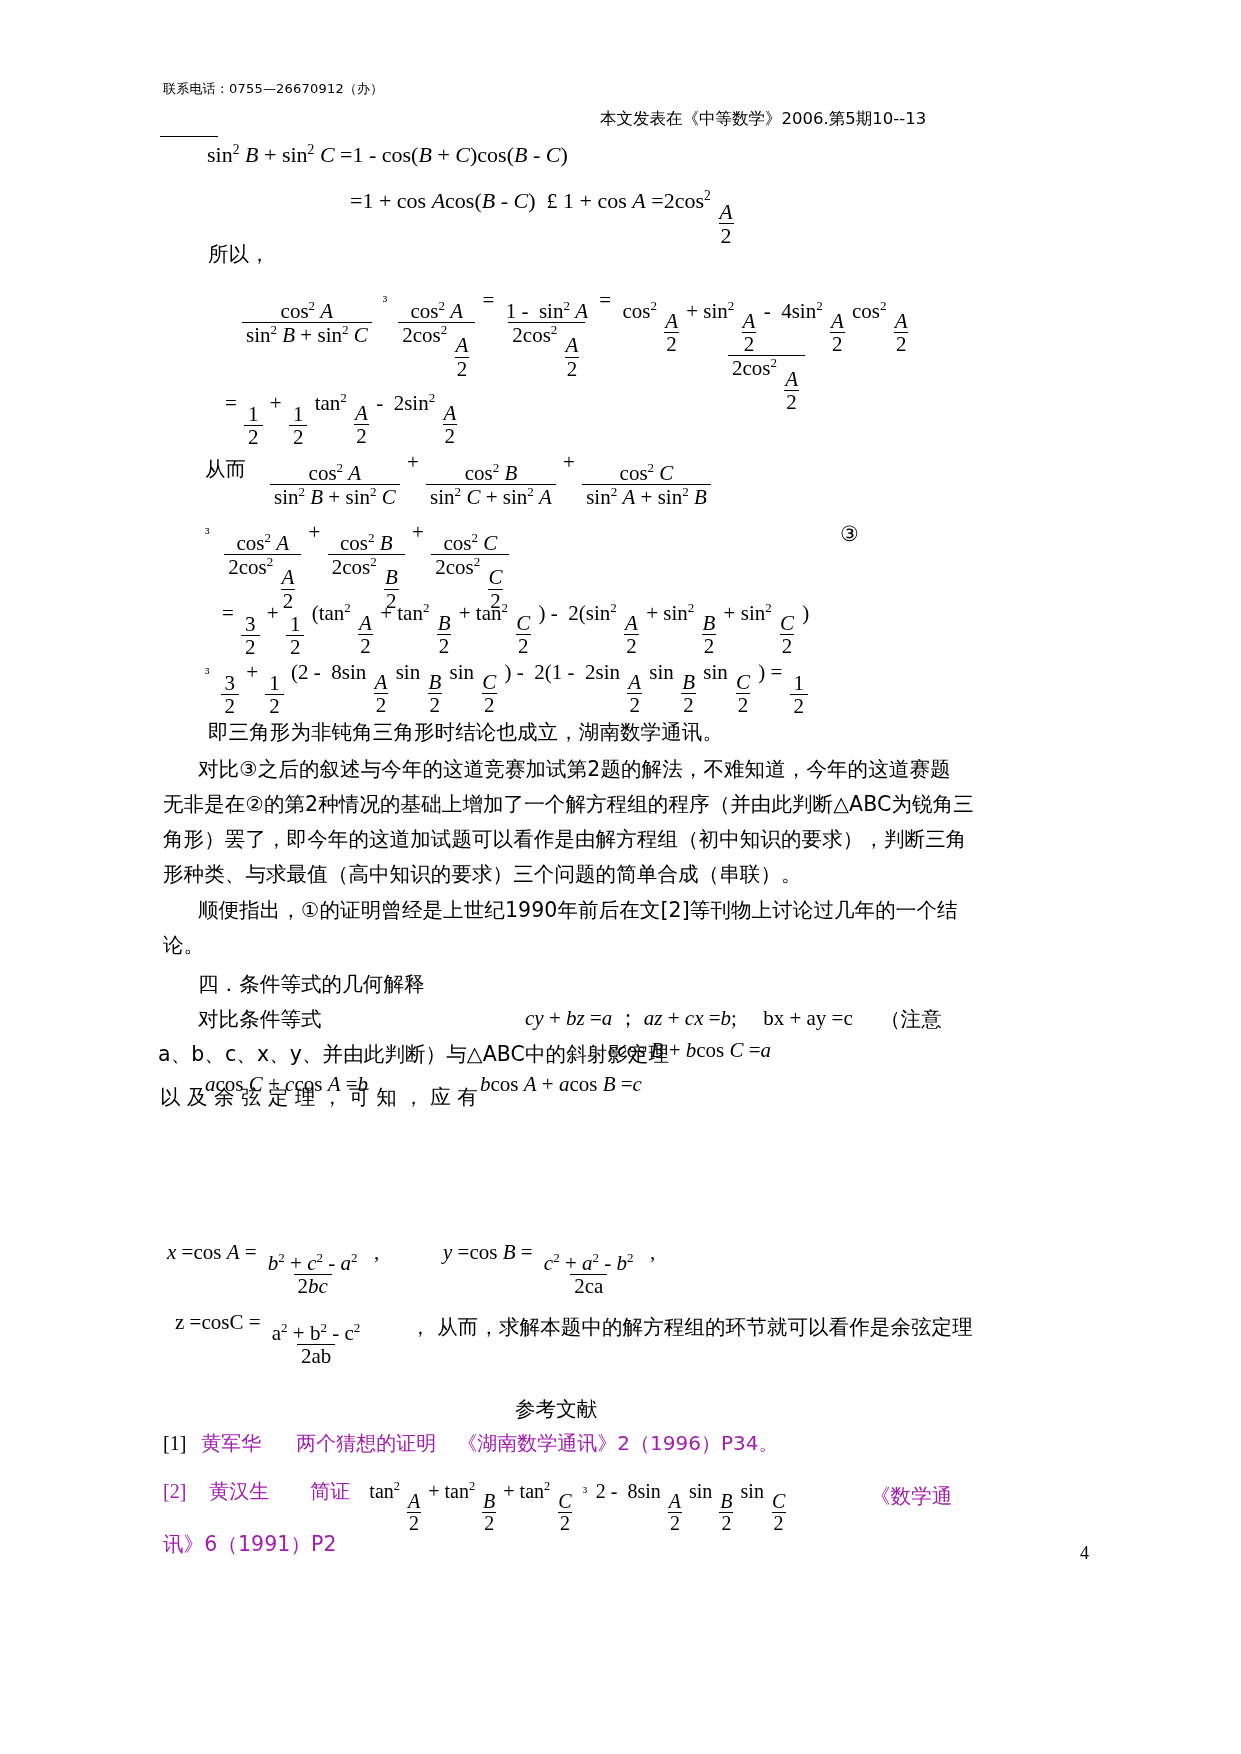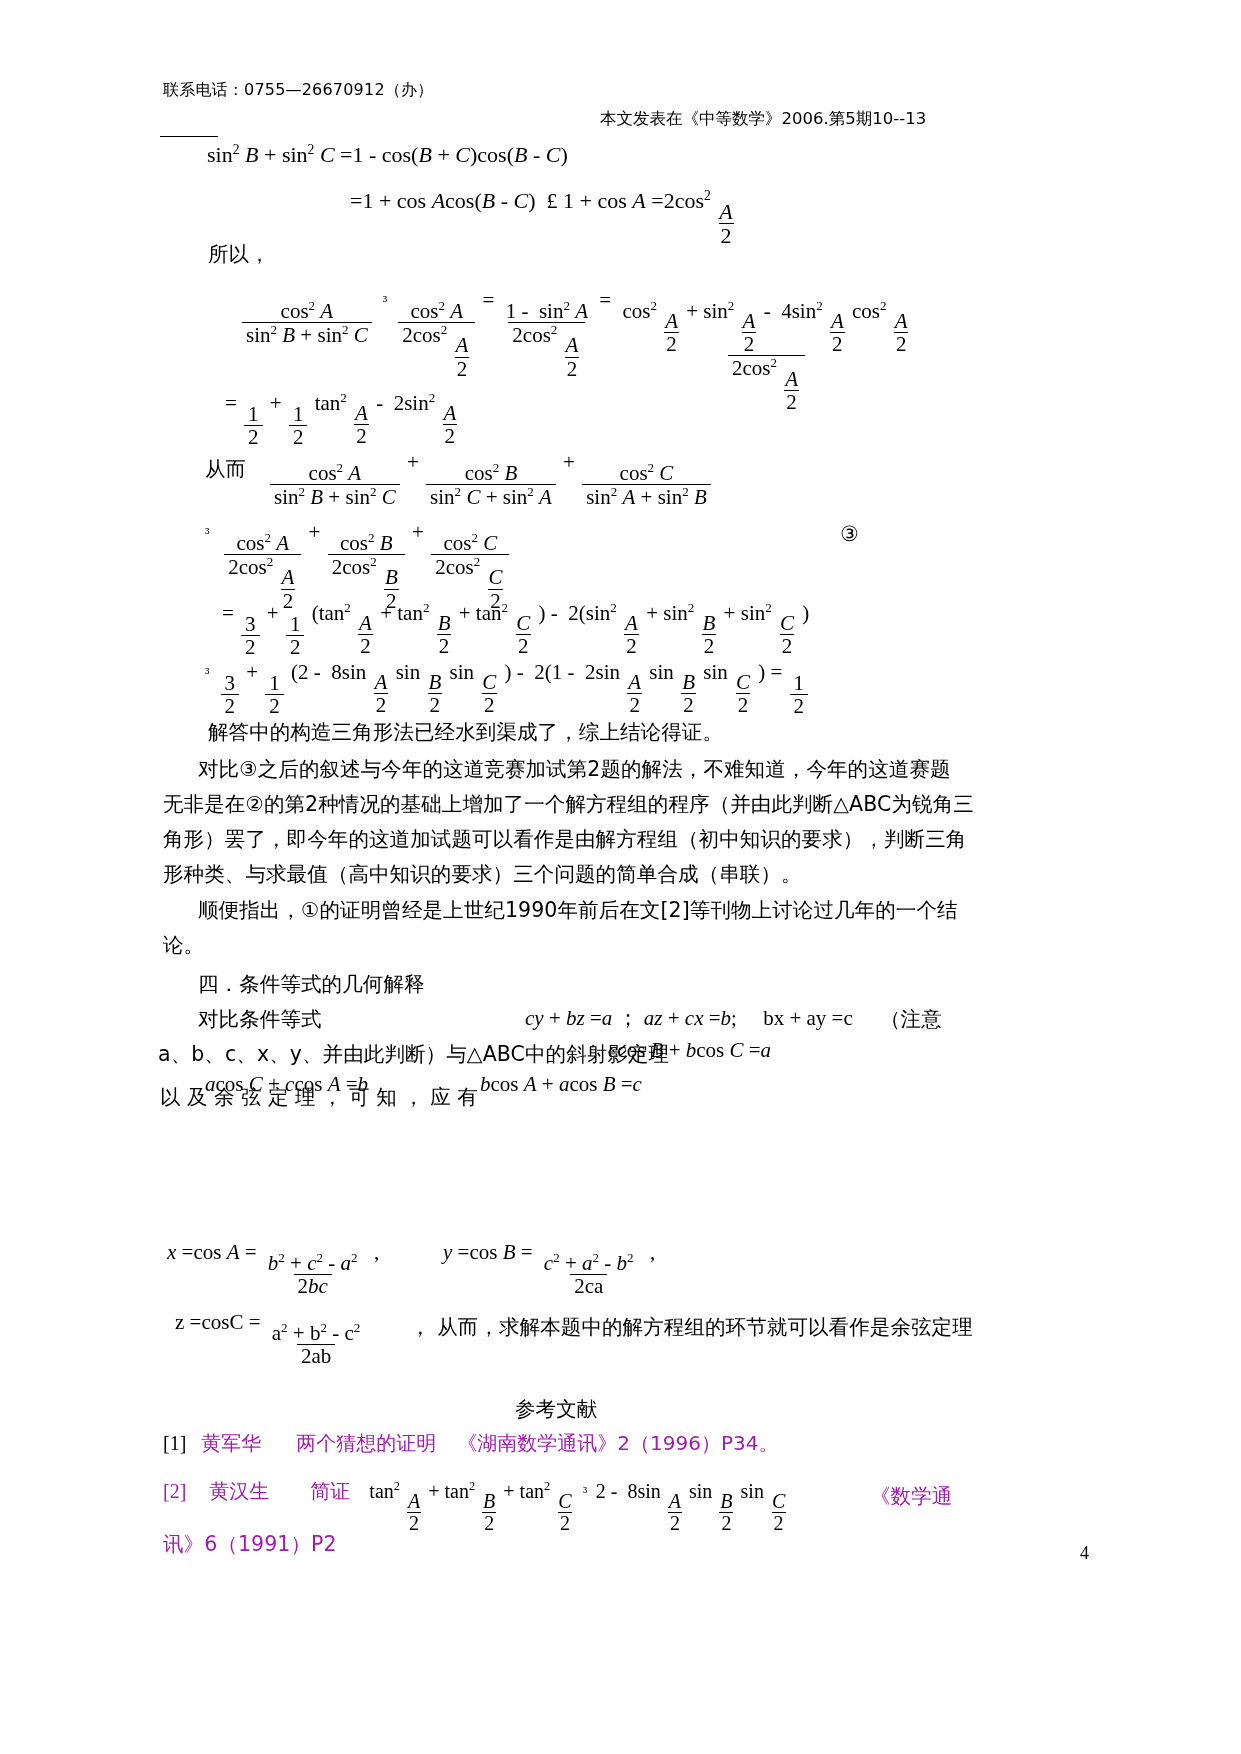--- a/index.html
+++ b/index.html
@@ -38,21 +38,21 @@
   }
   .frac > .num { padding: 0 4px; }
   .frac > .den { padding: 0 4px; border-top: 1.3px solid #000; }
   .frac.tight { vertical-align: -0.48em; margin: 0 1px; }
   .frac.tight > .num, .frac.tight > .den { padding: 0 2px; }
 
   
   #hdr-phone {
     position: absolute;
     left: 163px; top: 80px;
-    font-size: 16px;
+    font-size: 13px;
     letter-spacing: 0.2px;
     white-space: nowrap;
   }
   #hdr-pub {
     position: absolute;
     left: 600px; top: 108px;
     font-size: 16.5px;
     white-space: nowrap;
   }
   #rule {
@@ -335,21 +335,21 @@
         <span class="num mi">C</span>
         <span class="den mr">2</span>
       </span>
     <span class="mr">) =</span>
     <span class="frac">
         <span class="num mr">1</span>
         <span class="den mr">2</span>
       </span>
   </div>
 
-  <div class="para cjk" style="left:208px; top:718px;">解答中的构造三角形法已经水到渠成了，综上结论得证。</div>
+  <div class="para cjk" style="left:208px; top:718px;">即三角形为非钝角三角形时结论也成立，湖南数学通讯。</div>
 
   <div class="para cjk" style="left:198px; top:755px;">对比③之后的叙述与今年的这道竞赛加试第2题的解法，不难知道，今年的这道赛题</div>
   <div class="para cjk" style="left:163px; top:790px;">无非是在②的第2种情况的基础上增加了一个解方程组的程序（并由此判断△ABC为锐角三</div>
   <div class="para cjk" style="left:163px; top:825px;">角形）罢了，即今年的这道加试题可以看作是由解方程组（初中知识的要求），判断三角</div>
   <div class="para cjk" style="left:163px; top:860px;">形种类、与求最值（高中知识的要求）三个问题的简单合成（串联）。</div>
 
   <div class="para cjk" style="left:198px; top:896px;">顺便指出，①的证明曾经是上世纪1990年前后在文[2]等刊物上讨论过几年的一个结</div>
   <div class="para cjk" style="left:163px; top:931px;">论。</div>
 
   <div class="para cjk" style="left:198px; top:970px;text-align:center;">四．条件等式的几何解释</div>

